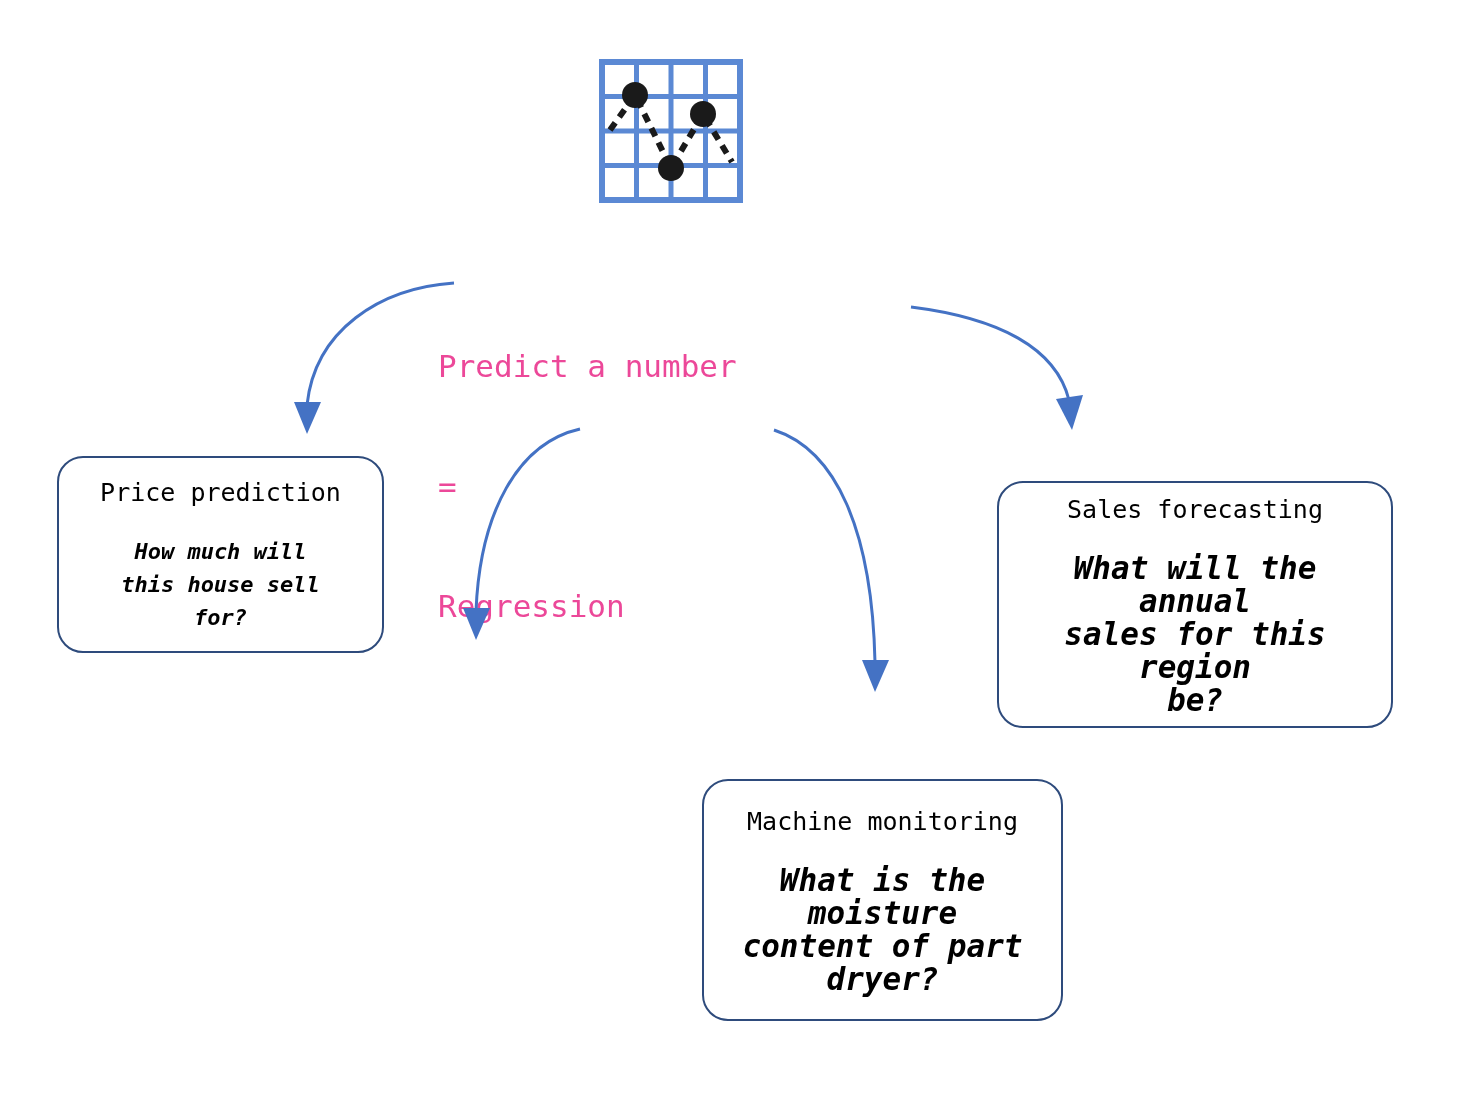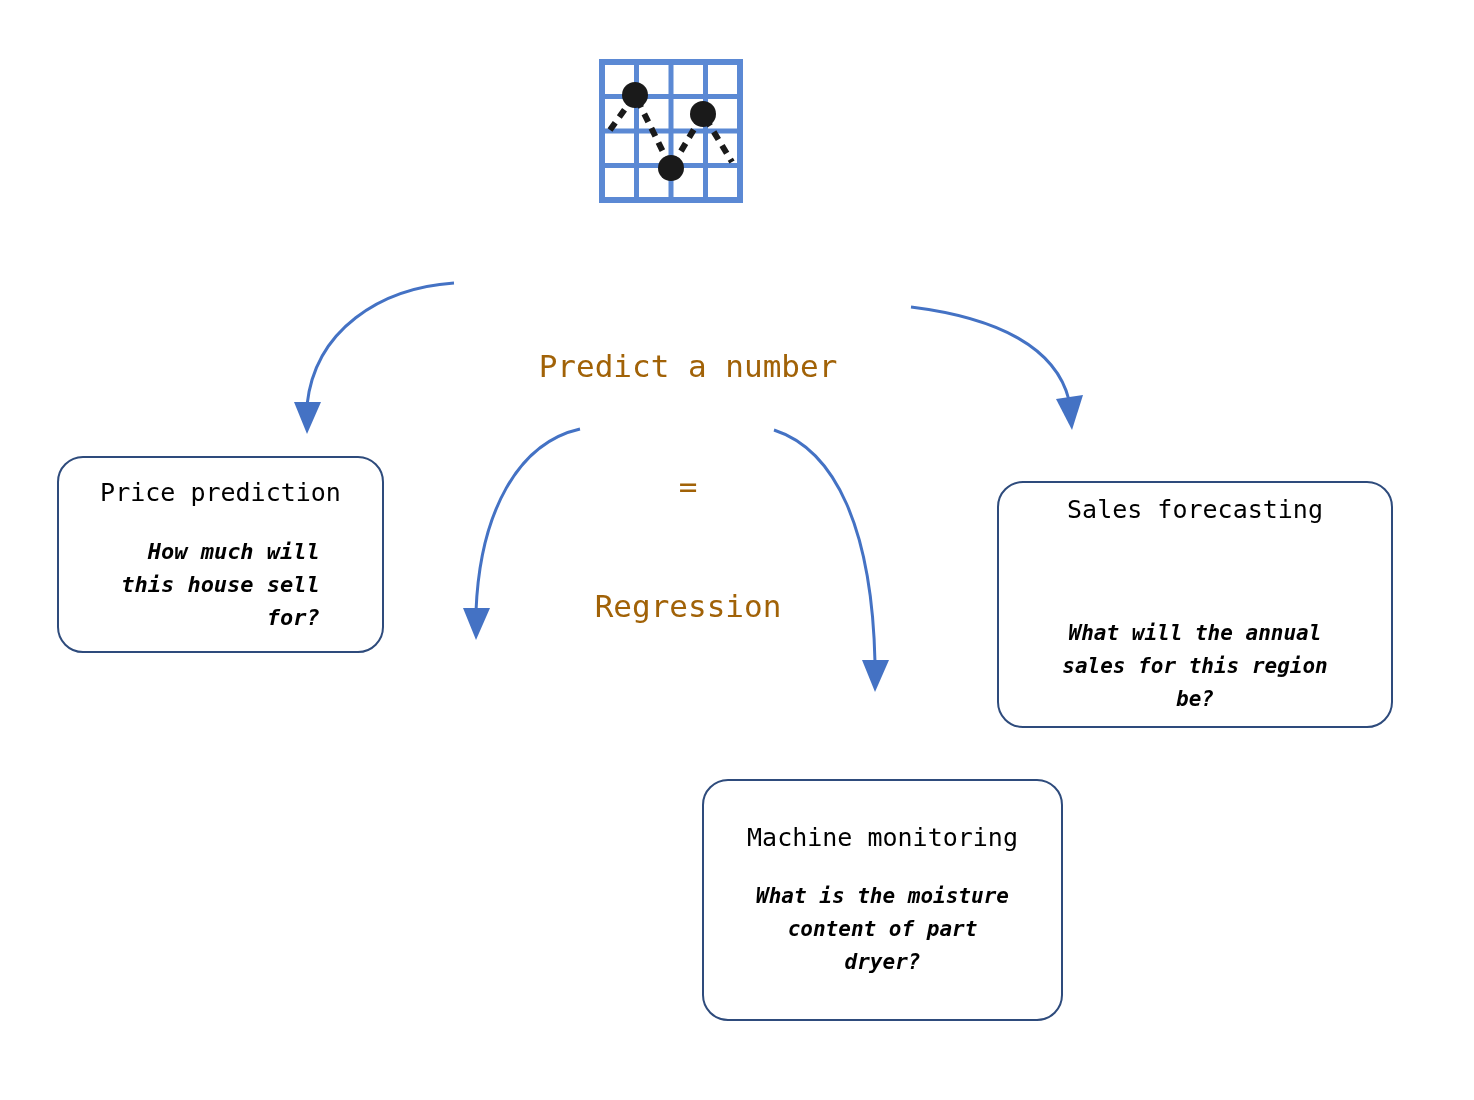--- a/index.html
+++ b/index.html
@@ -24,22 +24,22 @@
     width: 146px;
     height: 146px;
   }
 
   
   #center-title {
     position: absolute;
     left: 438px;
     top: 266px;
     width: 500px;
-    text-align: center;
-    color: #a16207;
+    text-align: left;
+    color: #ec4899;
     font-family: "DejaVu Sans Mono", monospace;
     font-size: 31px;
     line-height: 40px;
     white-space: pre;
   }
   #center-title .tl { display: block; }
 
   
   #arrows-layer {
     position: absolute;
@@ -68,30 +68,30 @@
     font-size: 25px;
     line-height: 33px;
     color: #000000;
     text-align: center;
     white-space: pre-line;
   }
   .node-question {
     font-family: "DejaVu Sans Mono", monospace;
     font-style: italic;
     font-weight: bold;
-    font-size: 21px;
+    font-size: 31px;
     line-height: 33px;
     color: #000000;
     text-align: center;
     white-space: pre-line;
     margin-top: 26px;
   }
 
   #box-price      { left: 57px;   top: 456px;  width: 327px;  height: 197px; }
-  #box-price .node-question { font-size: 22px; text-align: right; }
+  #box-price .node-question { font-size: 22px; }
   #box-maint      { left: 258px;  top: 706px;  width: 393px;  height: 245px; }
   #box-machine    { left: 702px;  top: 779px;  width: 361px;  height: 242px; }
   #box-sales      { left: 997px;  top: 481px;  width: 396px;  height: 247px; justify-content: space-between; }
 </style>
 </head>
 <body>
 
 <div id="canvas">
 
   <svg id="regression-icon" viewBox="0 0 146 146" xmlns="http://www.w3.org/2000/svg">

